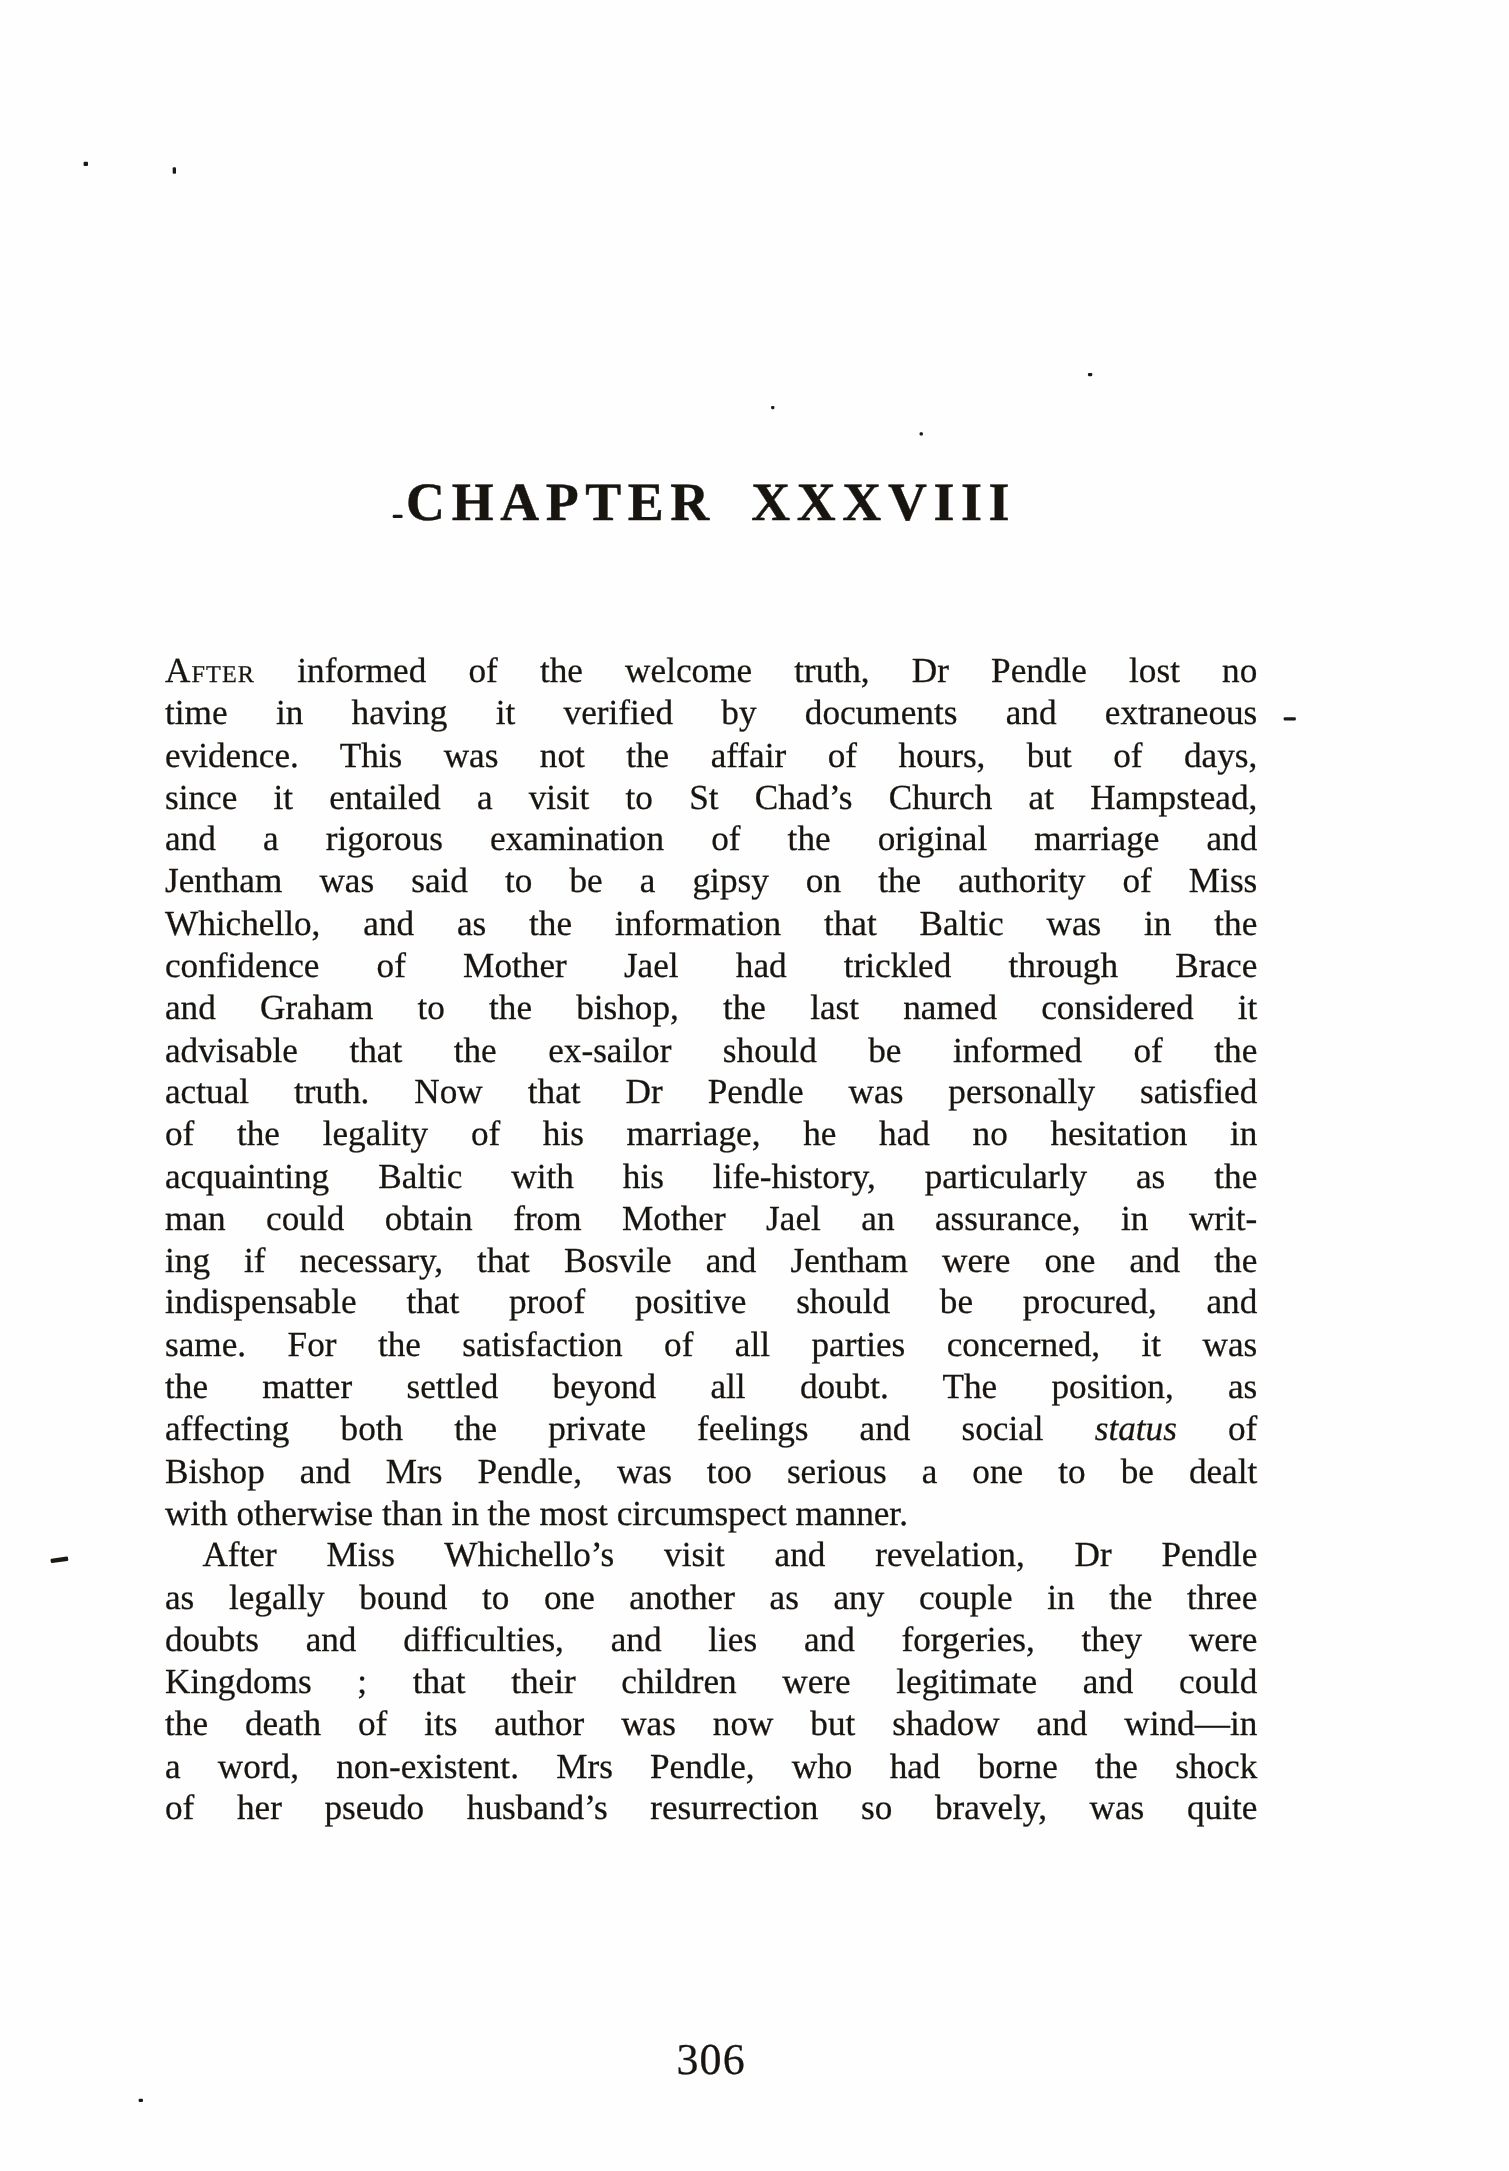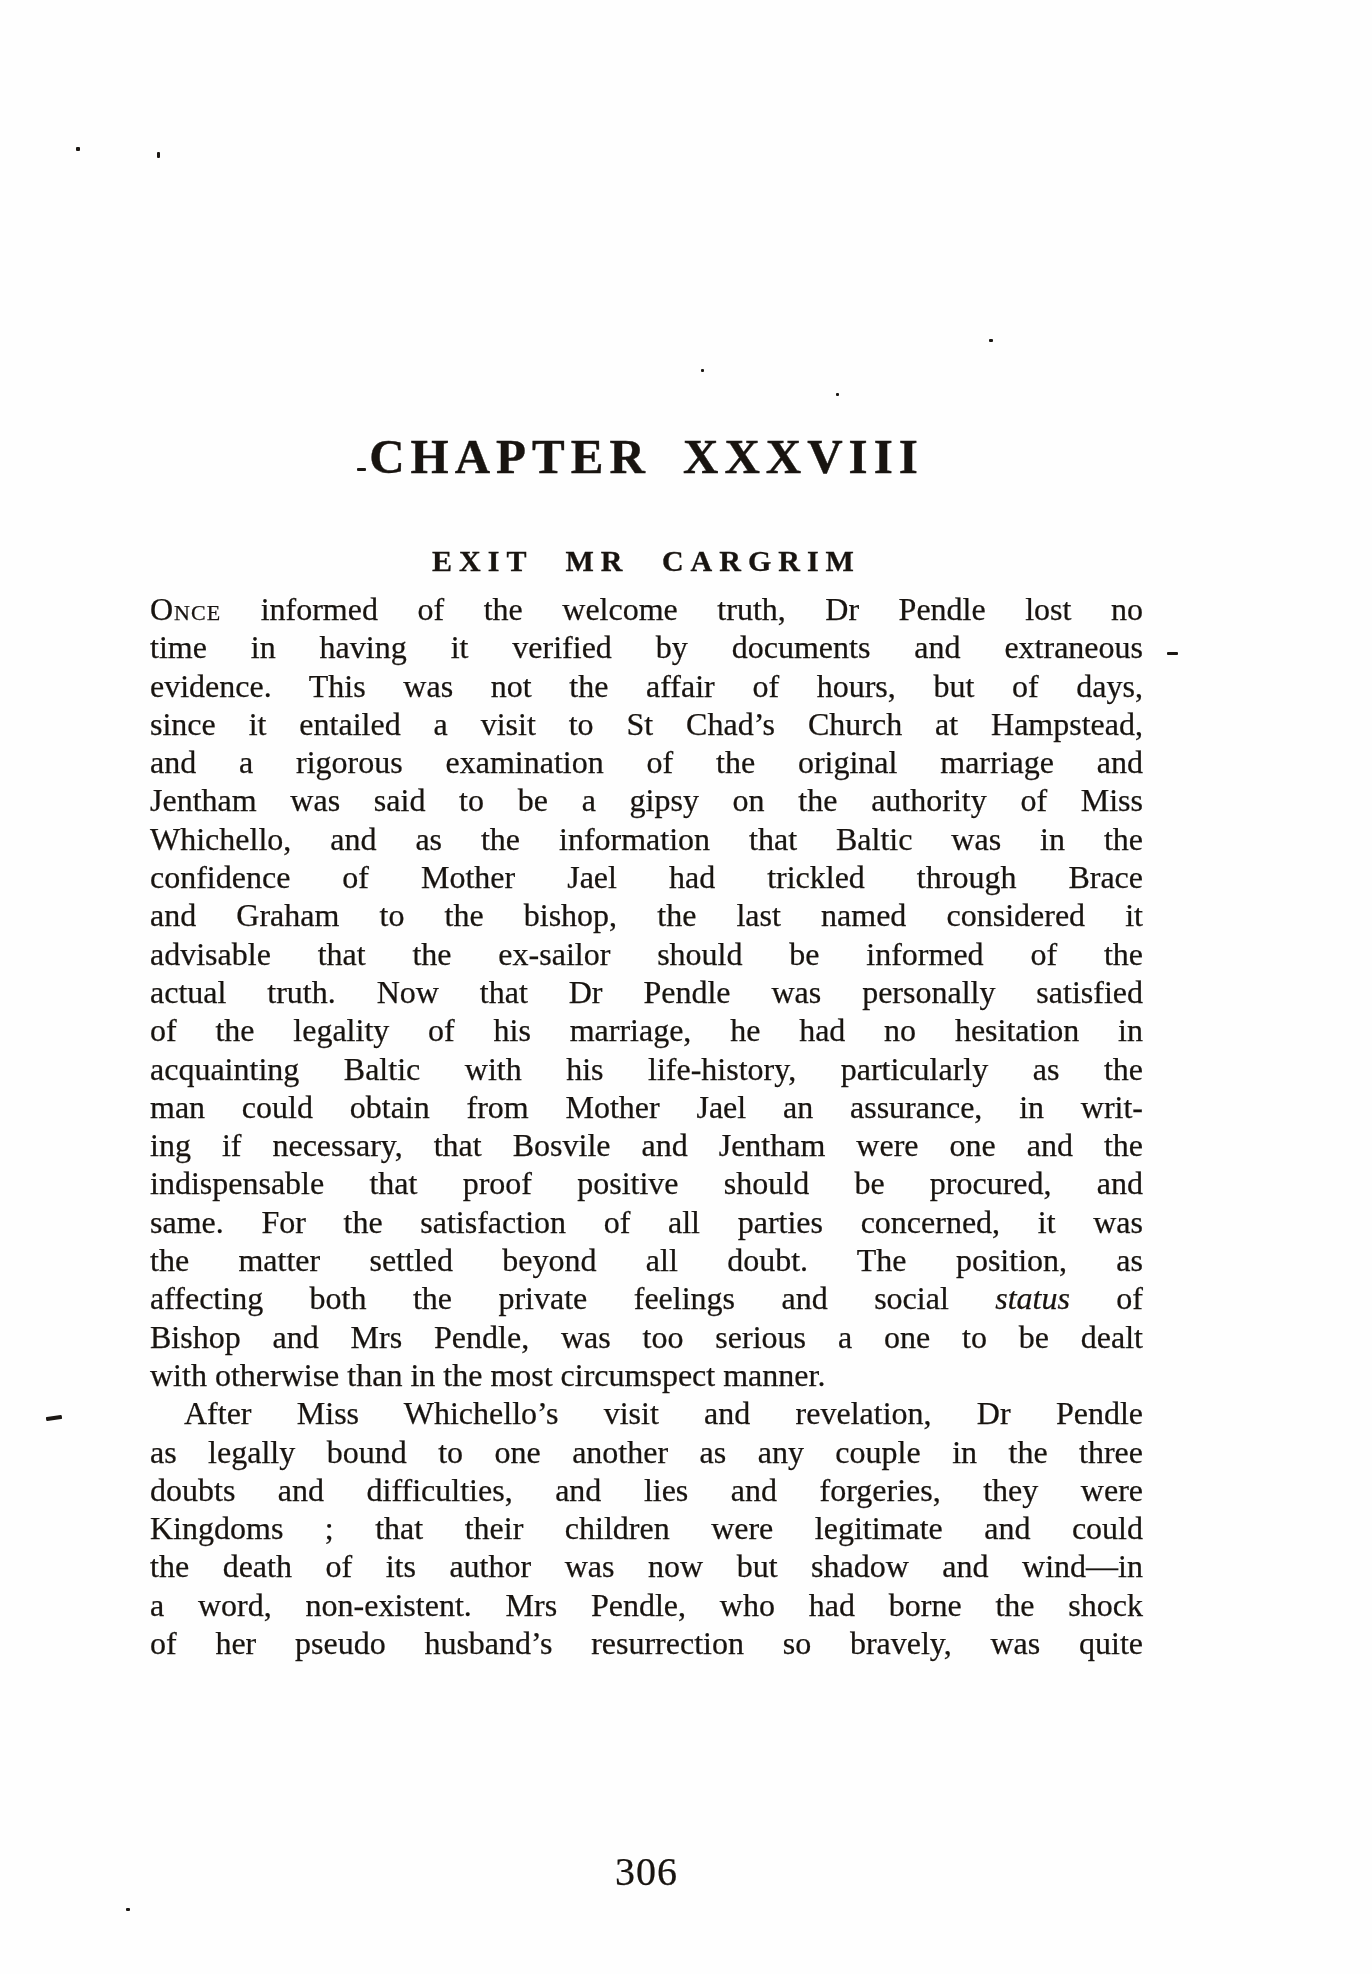--- a/index.html
+++ b/index.html
@@ -85,24 +85,23 @@
     border-radius: 1px;
   }
 </style>
 </head>
 <body>
 
 <div class="page">
 
   <h1 class="chapter-heading">CHAPTER XXXVIII</h1>
 
-  <h2 class="chapter-subtitle">EXIT MR CARGRIM</h2>
 
   <div class="body-text">
-      <div class="line j"><span class="smallcaps">Once</span><span> informed of the welcome truth, Dr Pendle lost no</span></div>
+      <div class="line j"><span class="smallcaps">After</span><span> informed of the welcome truth, Dr Pendle lost no</span></div>
       <div class="line j"><span>time in having it verified by documents and extraneous</span></div>
       <div class="line j"><span>evidence.  This was not the affair of hours, but of days,</span></div>
       <div class="line j"><span>since it entailed a visit to St Chad’s Church at Hampstead,</span></div>
       <div class="line j"><span>and a rigorous examination of the original marriage and</span></div>
       <div class="line j"><span>Jentham was said to be a gipsy on the authority of Miss</span></div>
       <div class="line j"><span>Whichello, and as the information that Baltic was in the</span></div>
       <div class="line j"><span>confidence of Mother Jael had trickled through Brace</span></div>
       <div class="line j"><span>and Graham to the bishop, the last named considered it</span></div>
       <div class="line j"><span>advisable that the ex-sailor should be informed of the</span></div>
       <div class="line j"><span>actual truth.  Now that Dr Pendle was personally satisfied</span></div>

